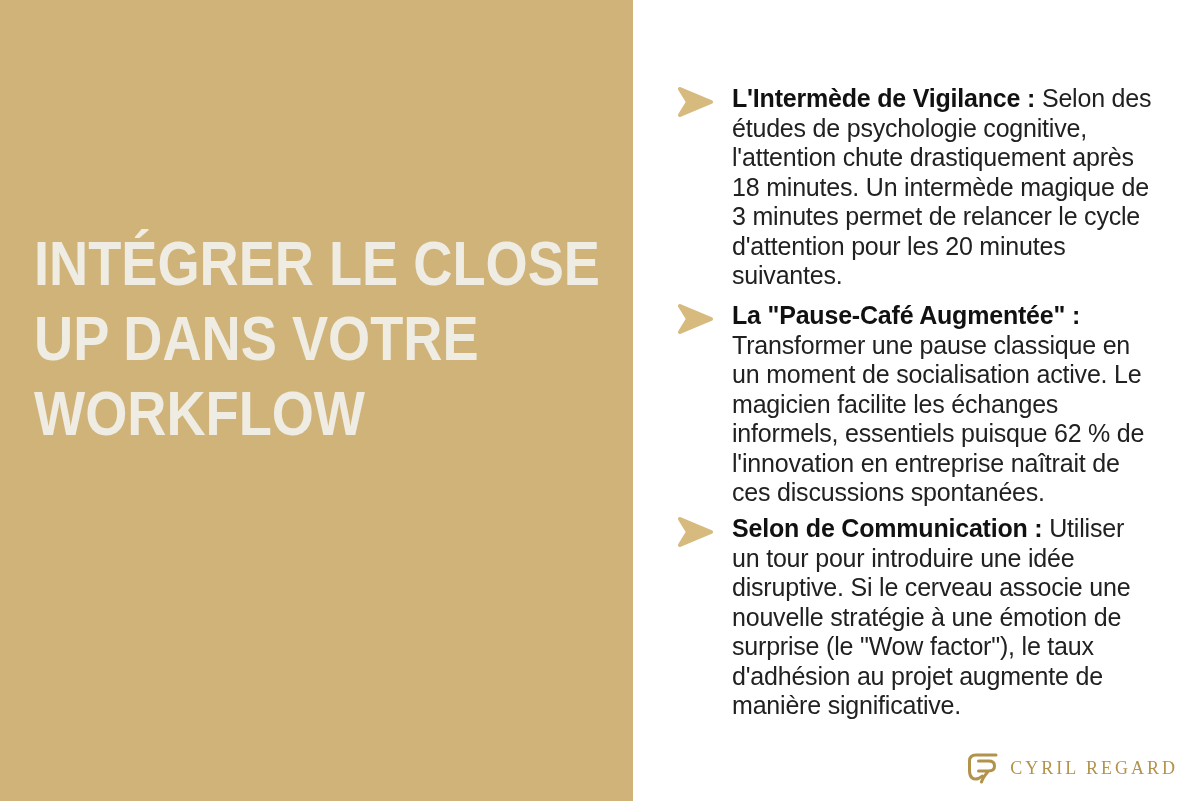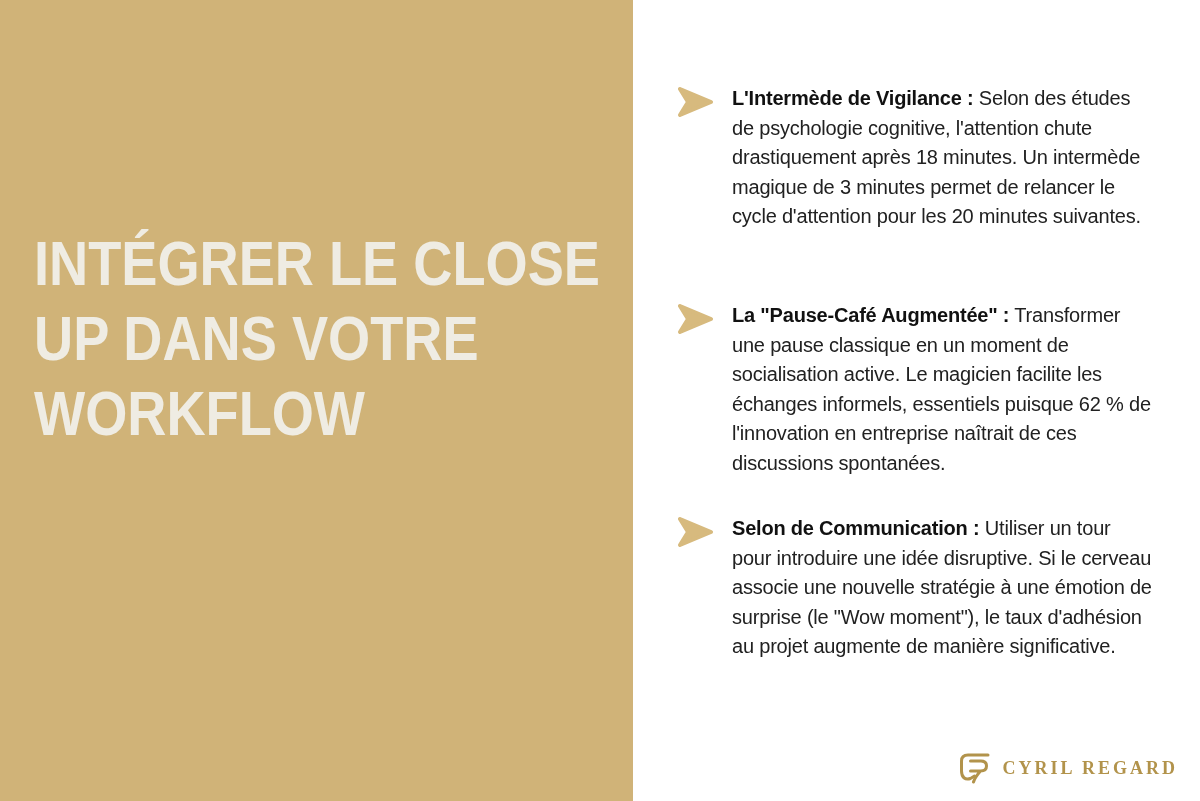--- a/index.html
+++ b/index.html
@@ -51,42 +51,41 @@
   .bullet-2 { top: 301px; }
   .bullet-3 { top: 514px; }
   .arrow-wrap {
     flex: 0 0 38px;
     width: 38px;
     margin-top: 3px;
   }
   .bullet-text {
     margin-left: 16px;
     width: 420px;
-    font-size: 20px;
+    font-size: 25px;
     line-height: 29.5px;
     color: #212121;
     letter-spacing: -0.2px;
   }
   .bullet-heading { font-weight: 700; color: #111111; }
 
   .logo {
     position: absolute;
     right: 22px; bottom: 15px;
     display: flex;
     align-items: center;
   }
   .logo-mark { width: 36px; height: 36px; margin-right: 9px; }
   .logo-name {
     font-family: "Liberation Serif", serif;
     font-size: 18px;
     letter-spacing: 3px;
     color: #B2934B;
     text-transform: uppercase;
     white-space: nowrap;
-    font-weight: bold;
   }
 </style>
 </head>
 <body>
 
 <div class="slide">
 
   <div class="left-panel">
     <h1 class="slide-title">
       <span class="t-line">INTÉGRER LE CLOSE</span>
@@ -114,21 +113,21 @@
     </span>
     <p class="bullet-text"><span class="bullet-heading">La "Pause-Café Augmentée" :</span> <span>Transformer une pause classique en un moment de socialisation active. Le magicien facilite les échanges informels, essentiels puisque 62 % de l'innovation en entreprise naîtrait de ces discussions spontanées.</span></p>
   </div>
 
   <div class="bullet bullet-3">
     <span class="arrow-wrap">
       <svg viewBox="0 0 36 30" width="36" height="30">
         <path d="M2 2 L33 15 L2 28 L10 15 Z" fill="#D7BA7E" stroke="#D7BA7E" stroke-width="4" stroke-linejoin="round"></path>
       </svg>
     </span>
-    <p class="bullet-text"><span class="bullet-heading">Selon de Communication :</span> <span>Utiliser un tour pour introduire une idée disruptive. Si le cerveau associe une nouvelle stratégie à une émotion de surprise (le "Wow moment"), le taux d'adhésion au projet augmente de manière significative.</span></p>
+    <p class="bullet-text"><span class="bullet-heading">Selon de Communication :</span> <span>Utiliser un tour pour introduire une idée disruptive. Si le cerveau associe une nouvelle stratégie à une émotion de surprise (le "Wow factor"), le taux d'adhésion au projet augmente de manière significative.</span></p>
   </div>
 
   <div class="logo">
     <span class="logo-mark">
       <svg viewBox="0 0 36 36" width="36" height="36">
         <path d="M31 5 H11 C6.5 5 4.5 7 4.5 11 V21 C4.5 27 8 30.5 13.5 28.5 L17.5 26" fill="none" stroke="#B2934B" stroke-width="3" stroke-linecap="round"></path>
         <path d="M13.5 11 H24 C28 11 29.5 13.5 29.5 16 C29.5 19 27.5 21 23.5 21 H13.5 M23.5 21 C20 25 17.5 28.5 16.5 32" fill="none" stroke="#B2934B" stroke-width="3" stroke-linecap="round"></path>
       </svg>
     </span>
     <span class="logo-name">CYRIL REGARD</span>

